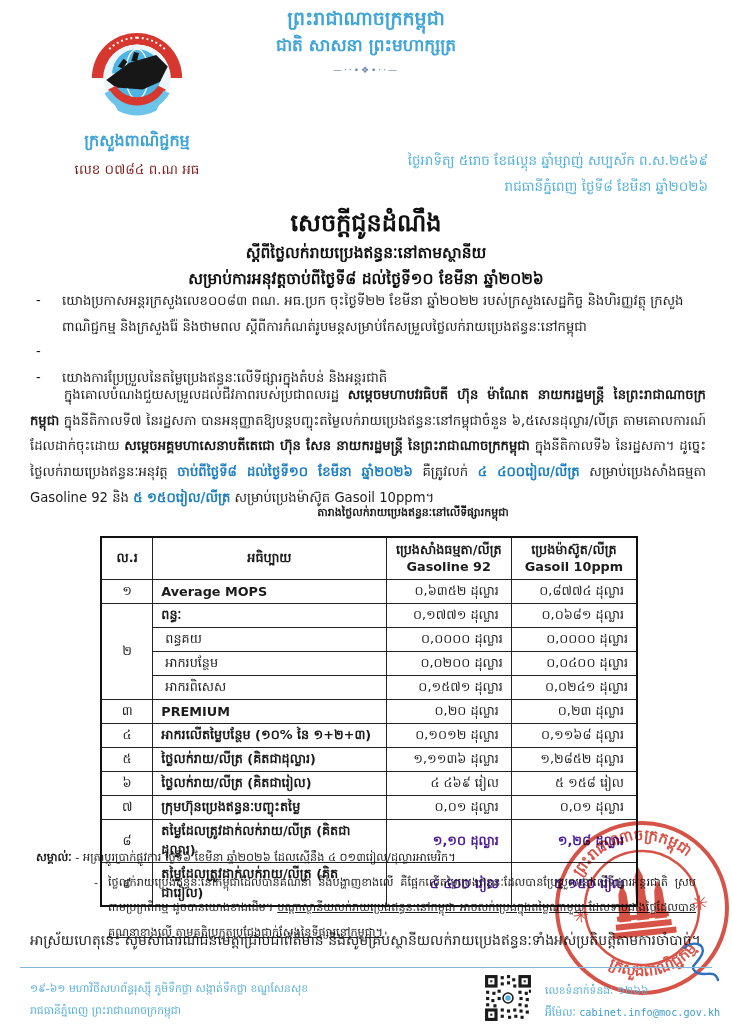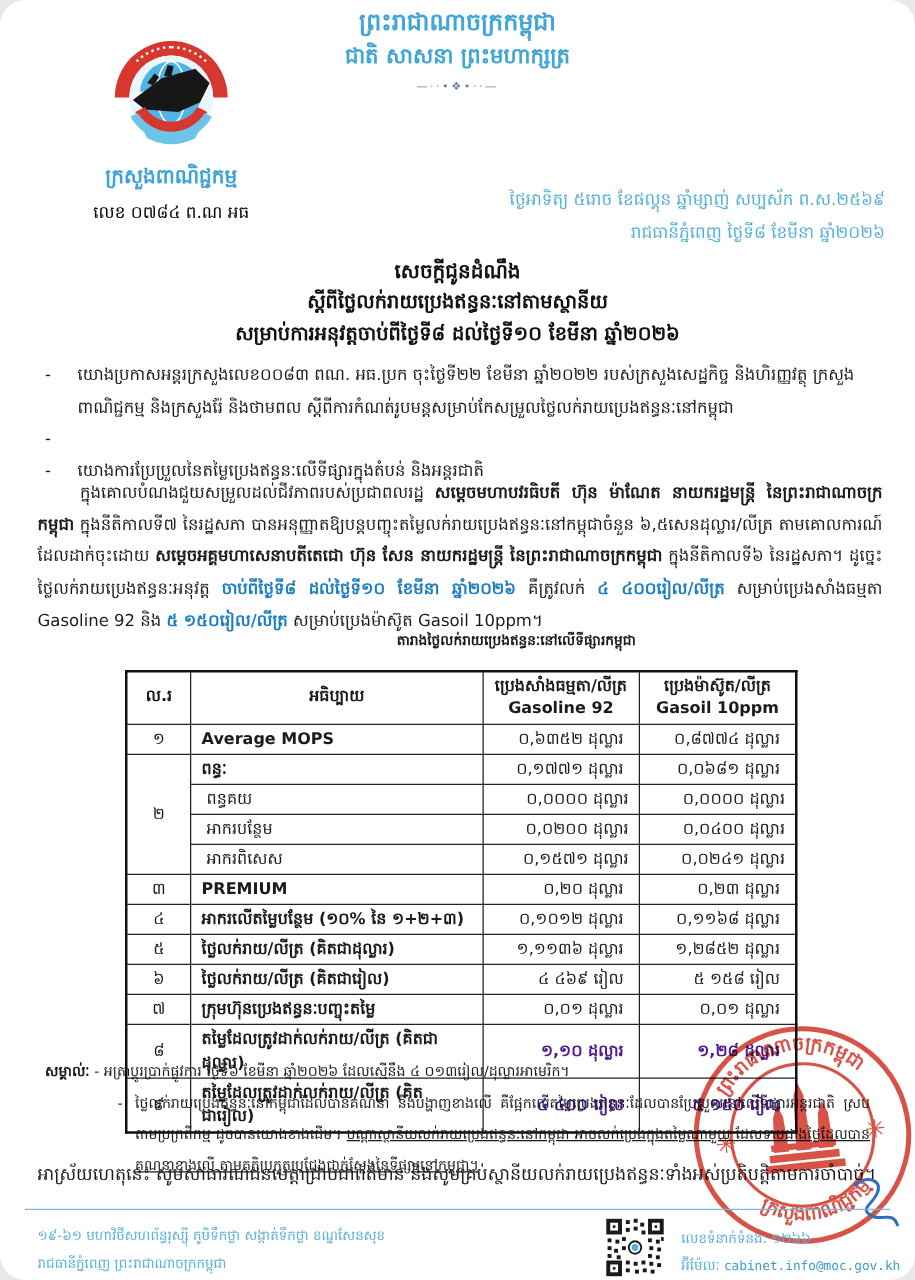--- a/index.html
+++ b/index.html
@@ -4,35 +4,34 @@
 <style>
   html,body{margin:0;padding:0;background:#e8e8e8;}
   .page{
     position:relative;
     width:732px;height:1024px;
     margin:0 auto;
     background:#ffffff;
     font-family:"DejaVu Sans","Liberation Sans",sans-serif;
     color:#1b1b1b;
     overflow:hidden;
-    border-radius:20px;
   }
   
   .kingdom-block{position:absolute;top:4px;left:0;width:100%;text-align:center;}
   .kingdom-title{font-size:19px;font-weight:bold;color:#41a5d8;line-height:1.55;}
   .kingdom-motto{font-size:17px;font-weight:bold;color:#41a5d8;line-height:1.5;}
   .ornament{font-size:9px;color:#6d86a8;letter-spacing:2px;margin-top:6px;}
   .logo-block{position:absolute;top:30px;left:62px;width:150px;text-align:center;}
   .logo-block svg{display:block;margin:0 auto;}
   .ministry-name{font-size:16px;font-weight:bold;color:#3fa3d6;margin-top:4px;white-space:nowrap;}
-  .ref-number{font-size:13.5px;color:#000000;margin-top:7px;white-space:nowrap;}
+  .ref-number{font-size:13.5px;color:#7f1d1d;margin-top:7px;white-space:nowrap;}
   .date-block{position:absolute;top:148px;right:24px;text-align:right;color:#55b0da;font-size:13.5px;line-height:1.9;}
   
   .doc-title{position:absolute;top:205px;left:0;width:100%;text-align:center;font-weight:bold;color:#111;}
-  .doc-title .t1{font-size:16px;line-height:1.5;}
+  .doc-title .t1{font-size:24px;line-height:1.5;}
   .doc-title .t2{font-size:15.5px;line-height:1.65;}
   .doc-title .t3{font-size:15.5px;line-height:1.6;}
   
   .refs{position:absolute;top:288px;left:36px;width:668px;font-size:13.2px;line-height:1.95;}
   .ref-item{display:flex;}
   .ref-dash{width:26px;flex:0 0 26px;}
   
   .body-par{position:absolute;top:382px;left:30px;width:676px;font-size:13.2px;line-height:1.95;text-align:justify;text-indent:34px;}
   .b{font-weight:bold;}
   .blue{color:#1e7fc2;font-weight:bold;}

